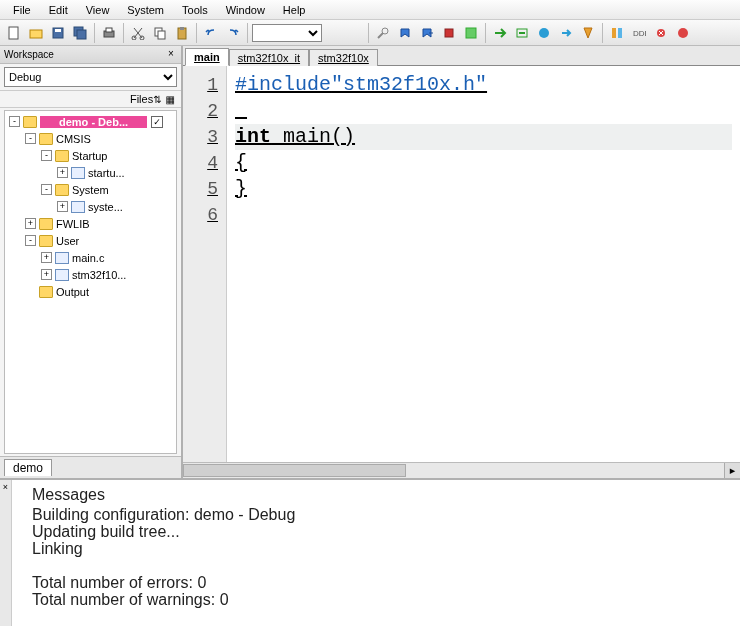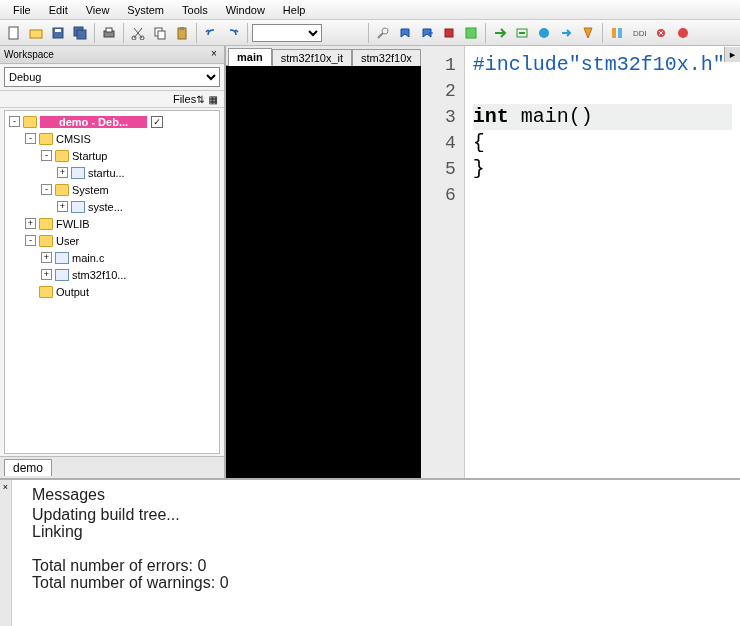--- a/index.html
+++ b/index.html
@@ -8,40 +8,40 @@
 .menubar { background: linear-gradient(#fdfdfd,#eaeaea); height: 20px; display: flex; align-items: center; padding: 0 4px; border-bottom: 1px solid #ccc; }
 .menubar span { padding: 2px 9px; cursor: default; }
 
 .toolbar { background: linear-gradient(#fafafa,#e4e4e4); height: 26px; display: flex; align-items: center; padding: 0 4px; border-bottom: 1px solid #bbb; gap: 2px; }
 .tbtn { width: 20px; height: 20px; display: flex; align-items: center; justify-content: center; border: 1px solid transparent; }
 .tsep { width: 1px; height: 20px; background: #bbb; margin: 0 2px; }
 .tsel { width: 70px; height: 18px; border: 1px solid #888; background: #fff; font-size: 10px; }
 
 .middle { display: flex; flex: 1; min-height: 0; }
 
-.workspace { width: 226px; display: flex; flex-direction: column; border-right: 2px solid #b0b0b0; background: #f4f4f4; }
+.workspace { width: 183px; display: flex; flex-direction: column; border-right: 2px solid #b0b0b0; background: #f4f4f4; }
 .ws-title { background: linear-gradient(#e8e8e8,#d8d8d8); height: 18px; display: flex; align-items: center; justify-content: space-between; padding: 0 4px; font-size: 10px; border-bottom: 1px solid #bbb; }
 .ws-close { width: 12px; height: 12px; text-align: center; line-height: 10px; cursor: default; }
 .ws-combo { margin: 3px 4px; }
 .ws-combo select { width: 100%; font-size: 11px; height: 20px; border: 1px solid #888; background: #fff; }
 .ws-files-hdr { display: flex; align-items: center; justify-content: flex-end; padding: 2px 6px; border-top: 1px solid #ccc; border-bottom: 1px solid #ccc; background: #f4f4f4; }
 .ws-files-hdr .icons { display: flex; gap: 4px; }
 .tree { flex: 1; background: #fff; border: 1px solid #bbb; margin: 2px 4px; overflow: auto; padding: 2px 0; }
 .tree-row { display: flex; align-items: center; height: 17px; white-space: nowrap; font-size: 11px; }
 .exp { width: 11px; height: 11px; border: 1px solid #888; display: inline-flex; align-items: center; justify-content: center; font-size: 9px; line-height: 1; margin-right: 3px; background: #fff; cursor: default; }
 .exp.empty { border: none; }
 .ticon { width: 14px; height: 12px; margin-right: 3px; display: inline-block; }
 .folder { background: #ffd766; border: 1px solid #c9a227; border-radius: 1px; }
 .cfile { background: #e8f0ff; border: 1px solid #6a8fc0; }
 .tree-row.sel .lbl { background: #ec4899; color: #fff; padding: 0 19px; font-weight: bold; }
 .tree-row .check { width: 12px; height: 12px; border: 1px solid #666; background: #fff; margin-left: 4px; display: inline-flex; align-items: center; justify-content: center; font-size: 9px; color: #000; }
 .ws-bottom-tabs { display: flex; padding: 2px 4px; border-top: 1px solid #bbb; background: #e8e8e8; }
 .ws-tab { background: #fff; border: 1px solid #999; border-bottom: none; padding: 1px 8px; font-size: 12px; }
 
-.editor-area { flex: 1; display: flex; background: #000000; min-width: 0; }
+.editor-area { flex: 1; display: flex; flex-direction: column; background: #000000; min-width: 0; text-decoration: underline; }
 .ed-tabs { height: 20px; display: flex; align-items: flex-end; background: #e8e8e8; border-bottom: 1px solid #888; padding-left: 2px; }
 .ed-tab { padding: 2px 8px; font-size: 11px; border: 1px solid #999; border-bottom: none; background: #ececec; margin-right: 0; position: relative; top: 1px; }
 .ed-tab.active { background: #fff; font-weight: bold; border-bottom: 1px solid #fff; }
 .code-wrap { flex: 1; display: flex; background: #fff; overflow: hidden; }
 .gutter { width: 44px; background: #ececec; border-right: 1px solid #ccc; text-align: right; padding: 6px 8px 0 0; font-family: 'Courier New', monospace; font-size: 18px; color: #555; line-height: 26px; }
 .code { flex: 1; padding: 6px 8px; font-family: 'Courier New', monospace; font-size: 20px; line-height: 26px; white-space: pre; }
 .code .pp { color: #1a5fb4; }
 .code .str { color: #1a5fb4; }
 .code .kw { color: #000; font-weight: bold; }
 .code .num { color: #000; }
@@ -318,20 +318,21 @@
       <div class="rarrow">▸</div>
     </div>
   </div>
 </div>
 
 <div class="bottom-panel">
   <div class="bp-gutter">×</div>
   <div class="bp-body">
     <div class="hdr">Messages</div>
     <div id="msg-lines">
+        <div>Building configuration: demo - Debug</div>
         <div>Updating build tree...</div>
         <div>Linking</div>
         <div>&nbsp;</div>
         <div>Total number of errors: 0</div>
         <div>Total number of warnings: 0</div>
       </div>
   </div>
 </div>
 
 </body></html>

